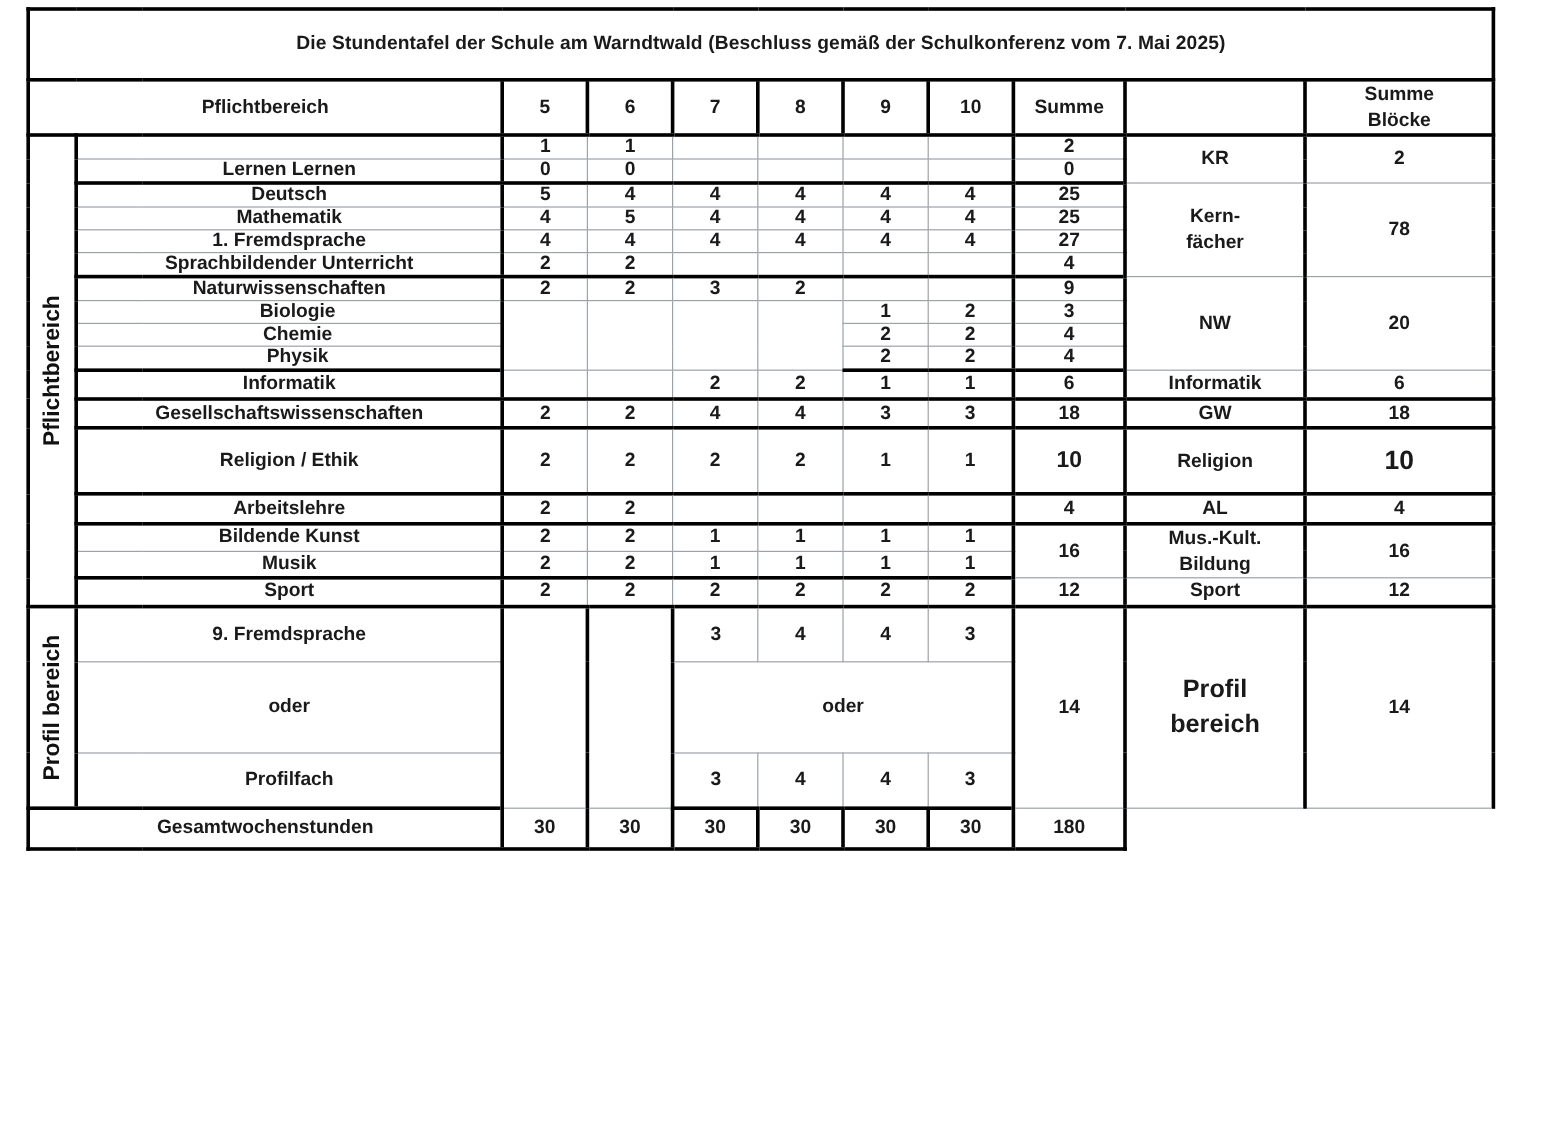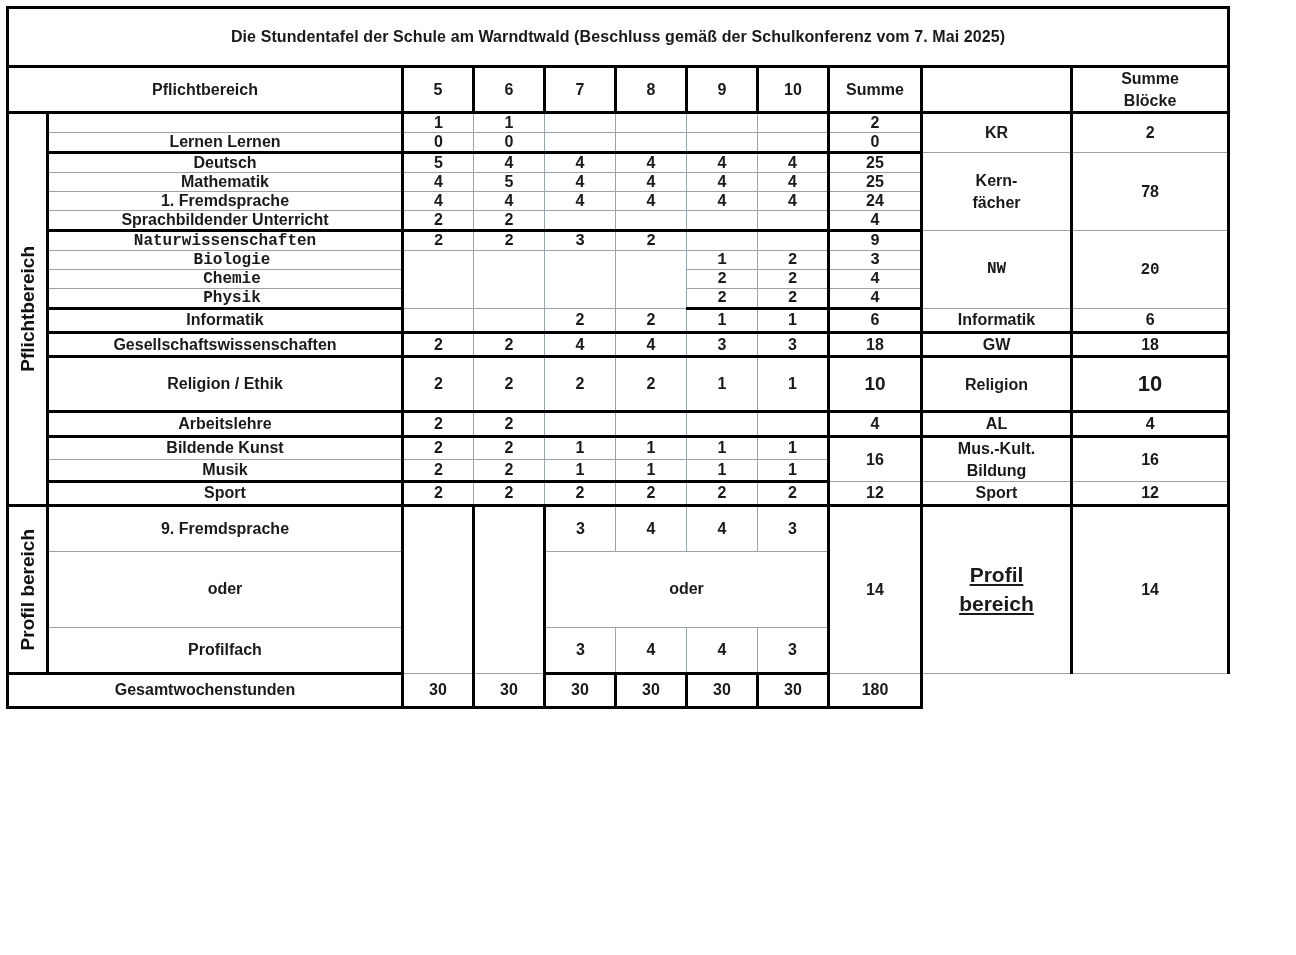--- a/index.html
+++ b/index.html
@@ -1,21 +1,21 @@
 <!DOCTYPE html>
 <html><head>
 <meta charset="utf-8">
 <style>
   html,body{margin:0;padding:0;background:#ffffff;}
   body{font-family:"Liberation Sans", sans-serif;}
   #page{position:relative;width:1296px;height:955px;background:#fff;overflow:hidden;}
 
   table.stundentafel{
     position:absolute;
-    left:6px; top:6px;
+    left:22px; top:6px;
     width:1036px;
     border-collapse:collapse;
     table-layout:fixed;
   }
   table.stundentafel td{
     border:1px solid #9aa3ab;
     padding:0;
     text-align:center;
     vertical-align:middle;
     font-size:16px;
@@ -75,34 +75,34 @@
   td.num{font-size:17px;font-weight:bold;}
   td.sum{font-size:17px;font-weight:bold;}
   td.block-name{font-size:19px;font-weight:bold;line-height:1.35;}
   td.block-sum{font-size:19px;font-weight:bold;}
 
   .small-sum{font-size:16px;}
 
   
   .c-kr      {background:#daedf0;color:#1f6e7a;}
   .c-kern    {background:#e3dcea;color:#6b4a85;margin-left:16px;}
-  .c-nw      {background:#d9e3ef;color:#3d6a9c;font-family:Liberation Mono, monospace;}
+  .c-nw      {background:#d9e3ef;color:#3d6a9c;}
   .c-info    {background:#edf0dd;color:#7fa03c;}
   .c-gw      {background:#dfdac3;color:#5c5430;}
   .c-rel     {background:#fce6d3;color:#e07b18;}
   .c-al      {background:#daedf0;color:#2e93a8;}
   .c-mkb     {background:#e0dced;color:#6a5b9c;}
   .c-sport   {background:#f6ddd8;color:#b93c36;}
 
   .c-profil-2fs  {background:#fbe7d5;color:#e07b18;}
   .c-profil-oder {background:linear-gradient(180deg,#fae4d2 0%,#eee9e6 45%,#d5e0ef 100%);color:#111;font-size:16px;}
   .c-profil-pf   {background:#d5e2f1;color:#3d6a9c;}
   .c-profil-span {background:linear-gradient(180deg,#fbe6d4 0%,#ece9e9 48%,#cfdcee 100%);}
   .c-profil-sum  {background:linear-gradient(180deg,#fbe6d4 0%,#ece9e9 48%,#cfdcee 100%);color:#e07b18;font-size:19px;}
-  .c-profil-name {background:linear-gradient(180deg,#fbe6d4 0%,#ece9e9 48%,#cfdcee 100%);color:#e07b18;text-decoration:underline;}
+  .c-profil-name {background:linear-gradient(180deg,#fbe6d4 0%,#ece9e9 48%,#cfdcee 100%);color:#e07b18;}
 
   .total-label{
     text-align:center;
     font-size:17px;
     font-weight:bold;
     background:#ffffff;
     color:#111;
   }
   .total-num{font-size:17px;font-weight:bold;background:#ffffff;}
   .total-sum{font-size:17px;font-weight:bold;background:#f2f2f2;}
@@ -205,21 +205,21 @@
   </tr>
 
   <tr>
     <td class="subject c-kern bl" colspan="2">1. Fremdsprache</td>
     <td class="num c-kern bl">4</td>
     <td class="num c-kern">4</td>
     <td class="num c-kern">4</td>
     <td class="num c-kern">4</td>
     <td class="num c-kern">4</td>
     <td class="num c-kern">4</td>
-    <td class="sum c-kern bl">24</td>
+    <td class="sum c-kern bl">27</td>
   </tr>
 
   <tr>
     <td class="subject c-kern bl bb" colspan="2">Sprachbildender Unterricht</td>
     <td class="num c-kern bl bb">2</td>
     <td class="num c-kern bb">2</td>
     <td class="num c-kern bb"></td>
     <td class="num c-kern bb"></td>
     <td class="num c-kern bb"></td>
     <td class="num c-kern bb"></td>

